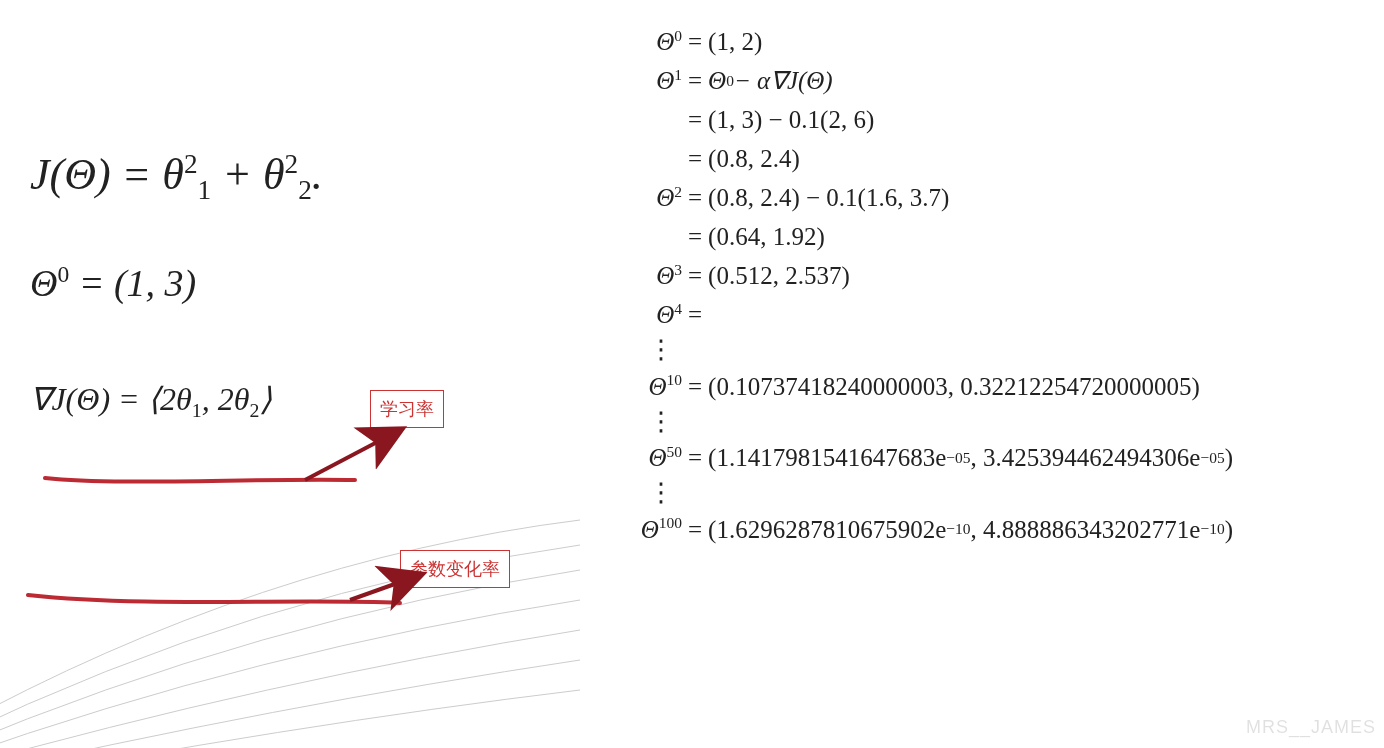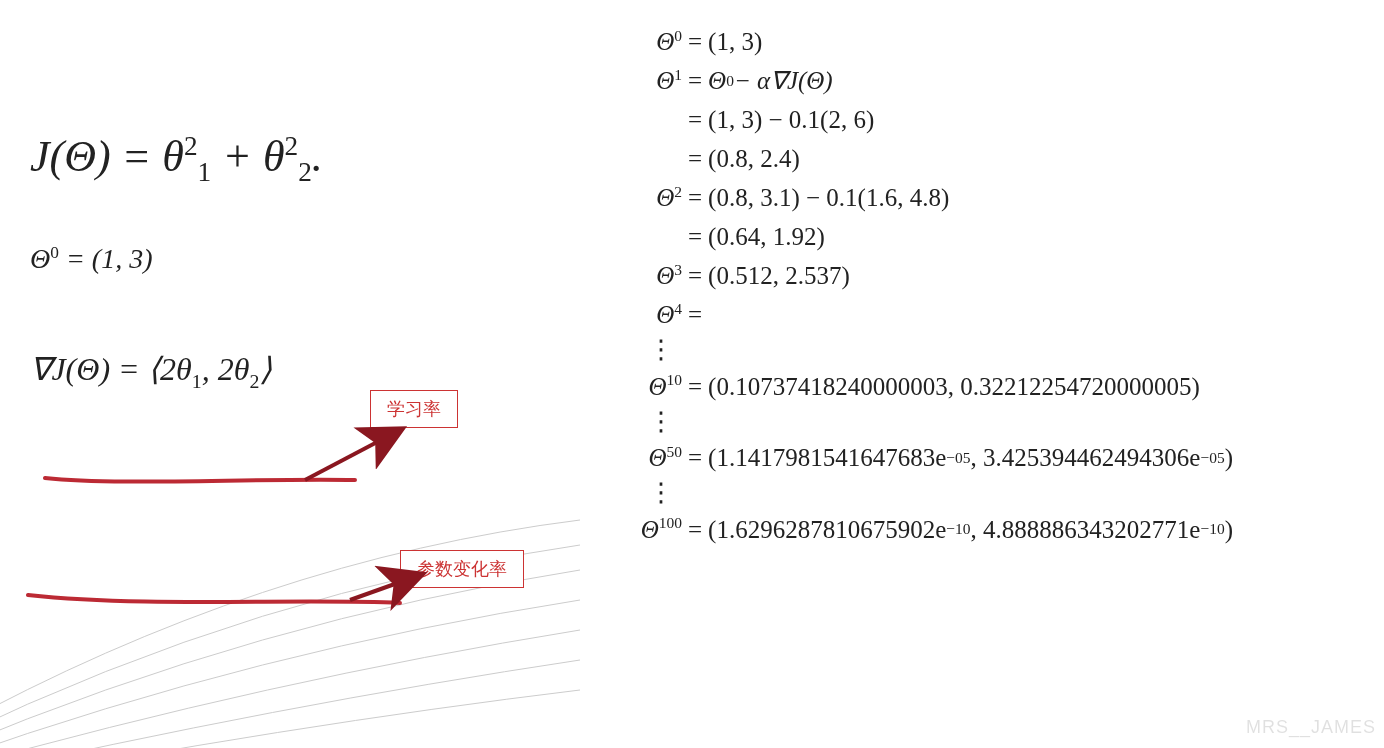--- a/index.html
+++ b/index.html
@@ -1,28 +1,28 @@
 <!DOCTYPE html>
 <html><head>
 <meta charset="utf-8">
 <style>
   html,body{margin:0;padding:0;width:1384px;height:748px;background:#fff;font-family:"Times New Roman",serif;color:#222;overflow:hidden}
   .page{position:relative;width:1384px;height:748px}
   .left{position:absolute;left:30px;top:115px;width:560px}
   .right{position:absolute;left:608px;top:20px;width:770px;font-size:25px;line-height:1.4}
-  .eq{font-size:40px;margin:16px 0;font-style:italic;white-space:nowrap}
+  .eq{font-size:40px;margin:34px 0;font-style:italic;white-space:nowrap}
   .eq-big{font-size:44px}
-  .eq-mid{font-size:28px}
+  .eq-mid{font-size:38px}
   .eq-sm{font-size:32px}
   .row{display:flex;align-items:center;white-space:nowrap;margin:4px 0}
   .lhs{display:inline-block;min-width:74px;text-align:right;font-style:italic}
   .eqsign{padding:0 6px}
   .sup{font-size:0.62em;vertical-align:super;font-style:normal;display:inline-block}
   .sub{font-size:0.62em;vertical-align:sub;font-style:normal;display:inline-block}
-  .annot-box{position:absolute;border:1px solid #c33;padding:6px 16px;color:#c33;font-family:"SimSun","STSong",serif;font-style:normal;font-size:18px;background:#fff}
+  .annot-box{position:absolute;border:1px solid #c33;padding:6px 9px;color:#c33;font-family:"SimSun","STSong",serif;font-style:normal;font-size:18px;background:#fff}
   .vdots{font-style:normal;font-size:26px;padding-left:40px;line-height:1.1;letter-spacing:0}
   .watermark{position:absolute;right:8px;bottom:10px;font-family:sans-serif;font-size:18px;color:rgba(0,0,0,0.12);font-style:normal;letter-spacing:1px}
   svg.curves{position:absolute;left:0;top:0;width:1384px;height:748px;pointer-events:none}
   svg.marks{position:absolute;left:0;top:0;width:1384px;height:748px;pointer-events:none}
   .it{font-style:italic}
 </style>
 </head>
 <body>
 
 <div class="page">
@@ -73,21 +73,21 @@
     <path d="M 45 478 C 120 486, 250 478, 355 480" stroke="#bc2a34" stroke-width="4" fill="none" stroke-linecap="round"></path>
     <path d="M 28 595 C 150 608, 300 598, 400 603" stroke="#bc2a34" stroke-width="4" fill="none" stroke-linecap="round"></path>
     <line x1="305" y1="480" x2="400" y2="430" stroke="#8a1720" stroke-width="4" marker-end="url(#ah)"></line>
     <line x1="350" y1="600" x2="420" y2="575" stroke="#8a1720" stroke-width="4" marker-end="url(#ah)"></line>
   </svg>
 
   <div class="right">
     <div class="row">
       <span class="lhs">Θ<span class="sup">0</span></span>
         <span class="eqsign">=</span>
-        <span>(1, 3)</span>
+        <span>(1, 2)</span>
     </div>
     <div class="row">
       <span class="lhs">Θ<span class="sup">1</span></span>
         <span class="eqsign">=</span>
       <span class="it">Θ</span>
         <span class="sup">0</span>
         <span class="it"> − α∇J(Θ)</span>
     </div>
     <div class="row">
       <span class="lhs"></span>
@@ -95,21 +95,21 @@
         <span>(1, 3) − 0.1(2, 6)</span>
     </div>
     <div class="row">
       <span class="lhs"></span>
         <span class="eqsign">=</span>
         <span>(0.8, 2.4)</span>
     </div>
     <div class="row">
       <span class="lhs">Θ<span class="sup">2</span></span>
         <span class="eqsign">=</span>
-        <span>(0.8, 3.1) − 0.1(1.6, 4.8)</span>
+        <span>(0.8, 2.4) − 0.1(1.6, 3.7)</span>
     </div>
     <div class="row">
       <span class="lhs"></span>
         <span class="eqsign">=</span>
         <span>(0.64, 1.92)</span>
     </div>
     <div class="row">
       <span class="lhs">Θ<span class="sup">3</span></span>
         <span class="eqsign">=</span>
         <span>(0.512, 2.537)</span>

